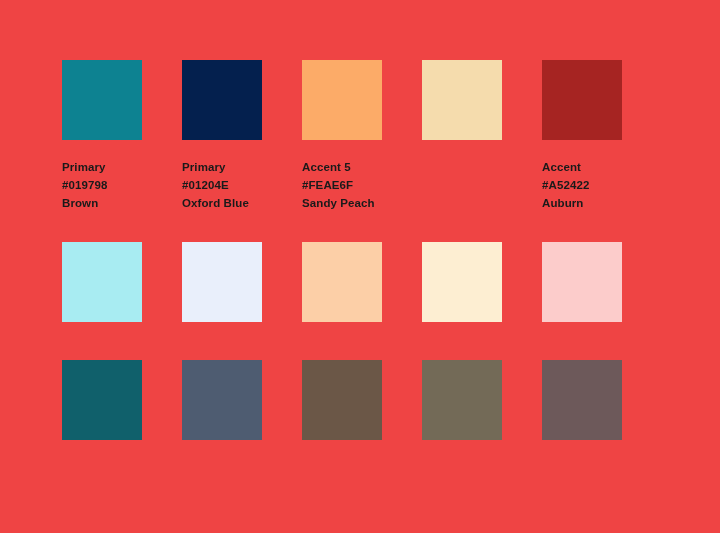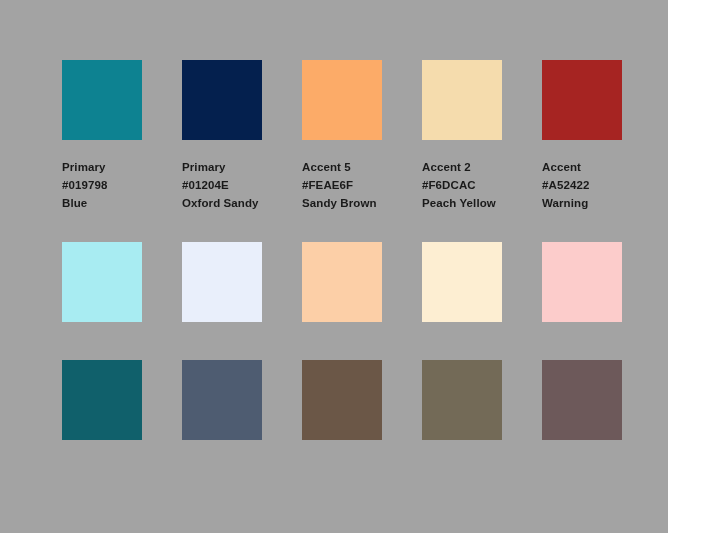--- a/index.html
+++ b/index.html
@@ -8,23 +8,23 @@
   }
   body {
     width: 720px;
     height: 533px;
     background: #ffffff;
     font-family: "Liberation Sans", sans-serif;
     overflow: hidden;
   }
   .palette-board {
     position: relative;
-    width: 668px;
+    width: 720px;
     height: 533px;
-    background: #a3a3a3;
+    background: #ef4444;
   }
   .swatch-row {
     position: absolute;
     left: 62px;
     display: flex;
     gap: 40px;
   }
   .row-primary  { top: 60px; }
   .row-tint     { top: 242px; }
   .row-shade    { top: 360px; }
@@ -56,57 +56,52 @@
 
 <div class="palette-board">
 
   <div class="swatch-row row-primary">
 
     <div class="swatch-cell">
       <span class="swatch-chip" style="background-color: rgb(13, 130, 145);"></span>
       <div class="swatch-caption">
         <span class="caption-line">Primary</span>
         <span class="caption-line">#019798</span>
-        <span class="caption-line">Blue</span>
+        <span class="caption-line">Brown</span>
       </div>
     </div>
 
     <div class="swatch-cell">
       <span class="swatch-chip" style="background-color: rgb(4, 32, 78);"></span>
       <div class="swatch-caption">
         <span class="caption-line">Primary</span>
         <span class="caption-line">#01204E</span>
-        <span class="caption-line">Oxford Sandy</span>
+        <span class="caption-line">Oxford Blue</span>
       </div>
     </div>
 
     <div class="swatch-cell">
       <span class="swatch-chip" style="background-color: rgb(252, 171, 104);"></span>
       <div class="swatch-caption">
         <span class="caption-line">Accent 5</span>
         <span class="caption-line">#FEAE6F</span>
-        <span class="caption-line">Sandy Brown</span>
+        <span class="caption-line">Sandy Peach</span>
       </div>
     </div>
 
     <div class="swatch-cell">
       <span class="swatch-chip" style="background-color: rgb(245, 220, 173);"></span>
-      <div class="swatch-caption">
-        <span class="caption-line">Accent 2</span>
-        <span class="caption-line">#F6DCAC</span>
-        <span class="caption-line">Peach Yellow</span>
-      </div>
     </div>
 
     <div class="swatch-cell">
       <span class="swatch-chip" style="background-color: rgb(166, 36, 34);"></span>
       <div class="swatch-caption">
         <span class="caption-line">Accent</span>
         <span class="caption-line">#A52422</span>
-        <span class="caption-line">Warning</span>
+        <span class="caption-line">Auburn</span>
       </div>
     </div>
 
   </div>
 
   <div class="swatch-row row-tint">
     <span class="swatch-chip" style="background-color: rgb(168, 236, 242);"></span>
     <span class="swatch-chip" style="background-color: rgb(233, 239, 251);"></span>
     <span class="swatch-chip" style="background-color: rgb(252, 207, 167);"></span>
     <span class="swatch-chip" style="background-color: rgb(253, 238, 210);"></span>

